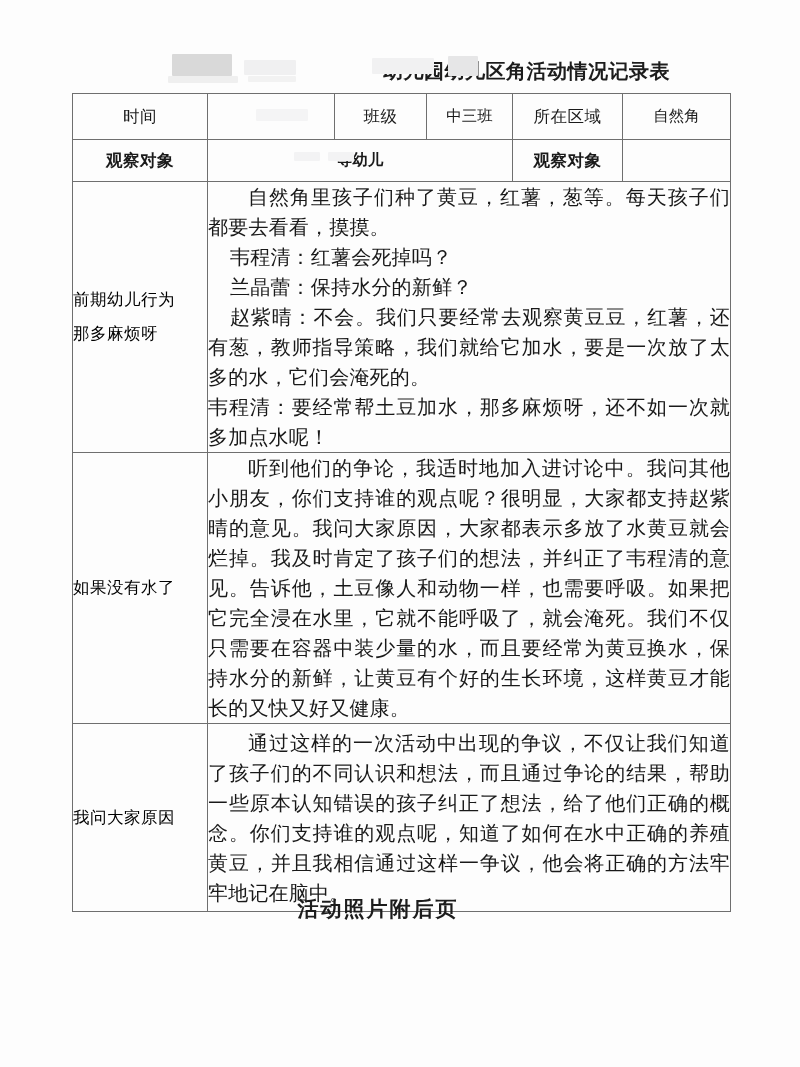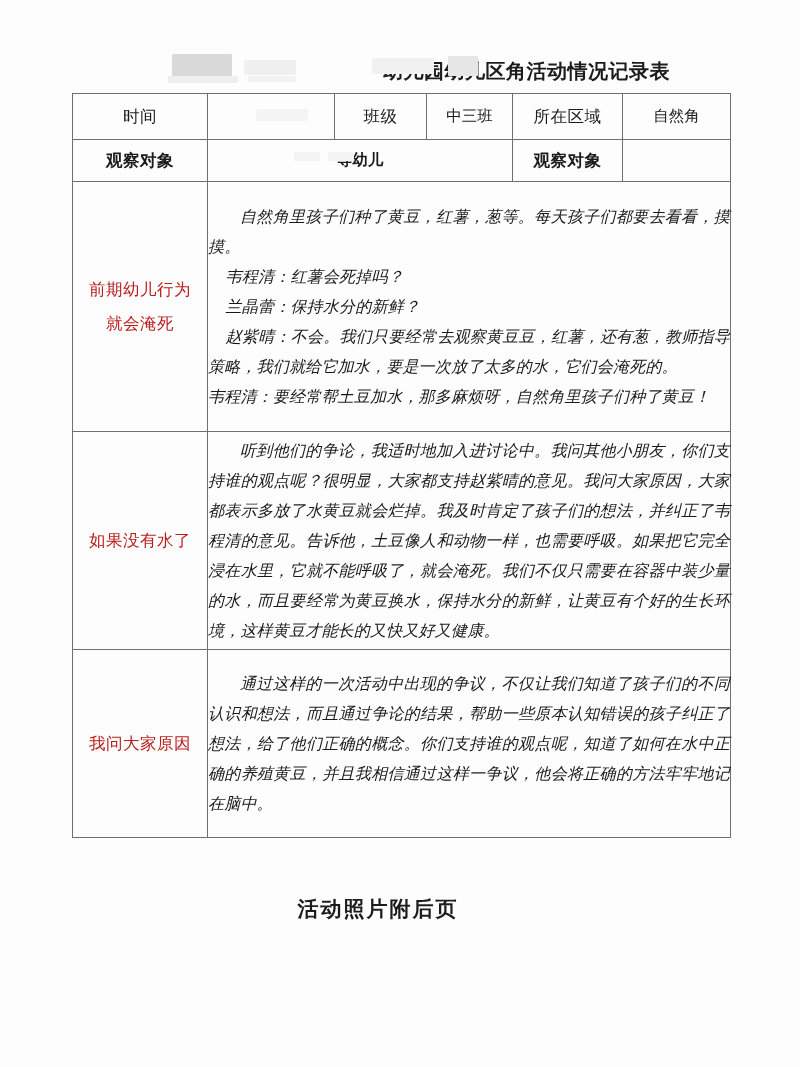--- a/index.html
+++ b/index.html
@@ -84,40 +84,38 @@
     color: #1a1a1a;
     padding: 6px 4px;
     position: relative;
   }
 
   .row-h { height: 46px; }
   .row-h2 { height: 42px; font-weight: bold; }
 
   
   .v-label {
-    text-align: center;
     font-size: 16.5px;
     line-height: 34px;
     letter-spacing: 0.5px;
-    color: #b91c1c;
+    color: #000000;
     padding: 4px 6px;
     margin-left: 8px;
   }
 
   
   .body-cell {
     padding: 13px 14px 14px 10px;
     vertical-align: top;
-    font-size: 16px;
+    font-size: 20px;
     line-height: 30px;
     letter-spacing: 0.2px;
     color: #191919;
     text-align: justify;
     text-justify: inter-ideograph;
-    font-style: italic;
   }
   .body-cell p {
     margin: 0;
   }
   .body-cell p.indent {
     text-indent: 2em;
   }
   .body-cell p.dlg {
     text-indent: 1.1em;
   }
@@ -197,28 +195,28 @@
           <span class="inline-redact ir-b"></span>
           <span>等幼儿</span>
         </td>
         <td class="c-label">观察对象</td>
         <td class="c-value"></td>
       </tr>
 
       <tr class="sec-obs">
         <td class="v-label">
           <div>前期幼儿行为</div>
-          <div>就会淹死</div>
+          <div>那多麻烦呀</div>
         </td>
         <td class="body-cell" colspan="5">
           <p class="indent">自然角里孩子们种了黄豆，红薯，葱等。每天孩子们都要去看看，摸摸。</p>
           <p class="dlg">韦程清：红薯会死掉吗？</p>
           <p class="dlg">兰晶蕾：保持水分的新鲜？</p>
           <p class="dlg">赵紫晴：不会。我们只要经常去观察黄豆豆，红薯，还有葱，教师指导策略，我们就给它加水，要是一次放了太多的水，它们会淹死的。</p>
-          <p class="hang">韦程清：要经常帮土豆加水，那多麻烦呀，自然角里孩子们种了黄豆！</p>
+          <p class="hang">韦程清：要经常帮土豆加水，那多麻烦呀，还不如一次就多加点水呢！</p>
         </td>
       </tr>
 
       <tr class="sec-ana">
         <td class="v-label">
           <div>如果没有水了</div>
         </td>
         <td class="body-cell" colspan="5">
           <p class="indent">听到他们的争论，我适时地加入进讨论中。我问其他小朋友，你们支持谁的观点呢？很明显，大家都支持赵紫晴的意见。我问大家原因，大家都表示多放了水黄豆就会烂掉。我及时肯定了孩子们的想法，并纠正了韦程清的意见。告诉他，土豆像人和动物一样，也需要呼吸。如果把它完全浸在水里，它就不能呼吸了，就会淹死。我们不仅只需要在容器中装少量的水，而且要经常为黄豆换水，保持水分的新鲜，让黄豆有个好的生长环境，这样黄豆才能长的又快又好又健康。</p>
         </td>

